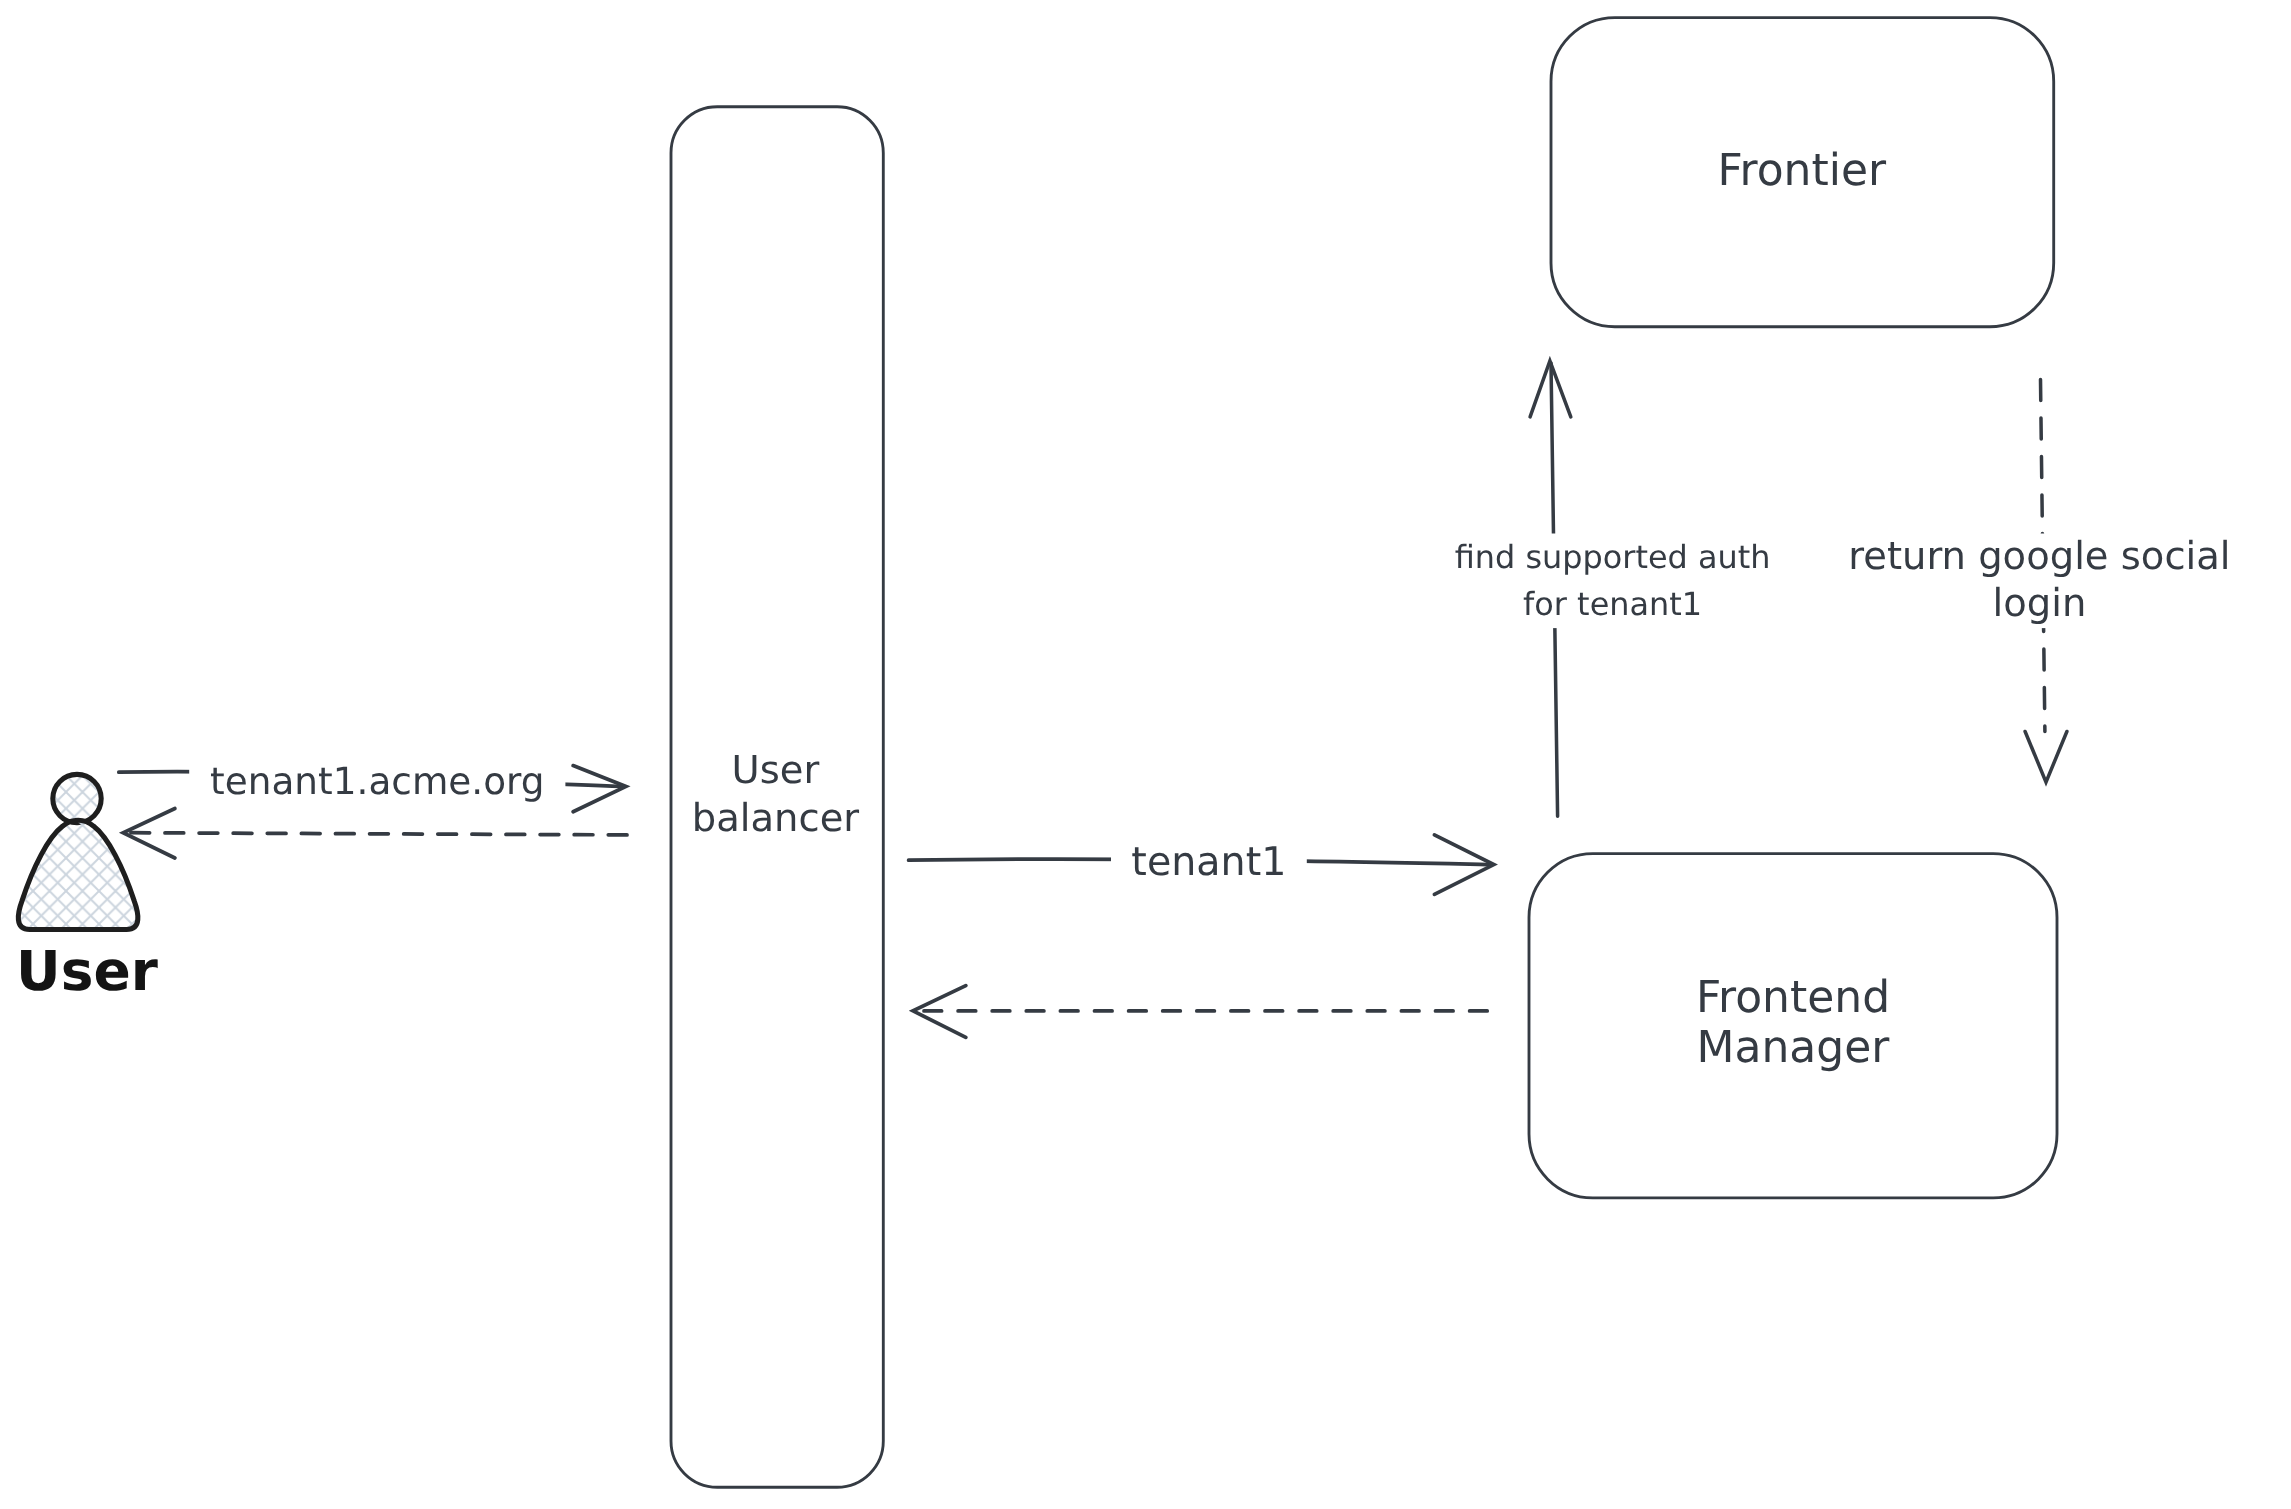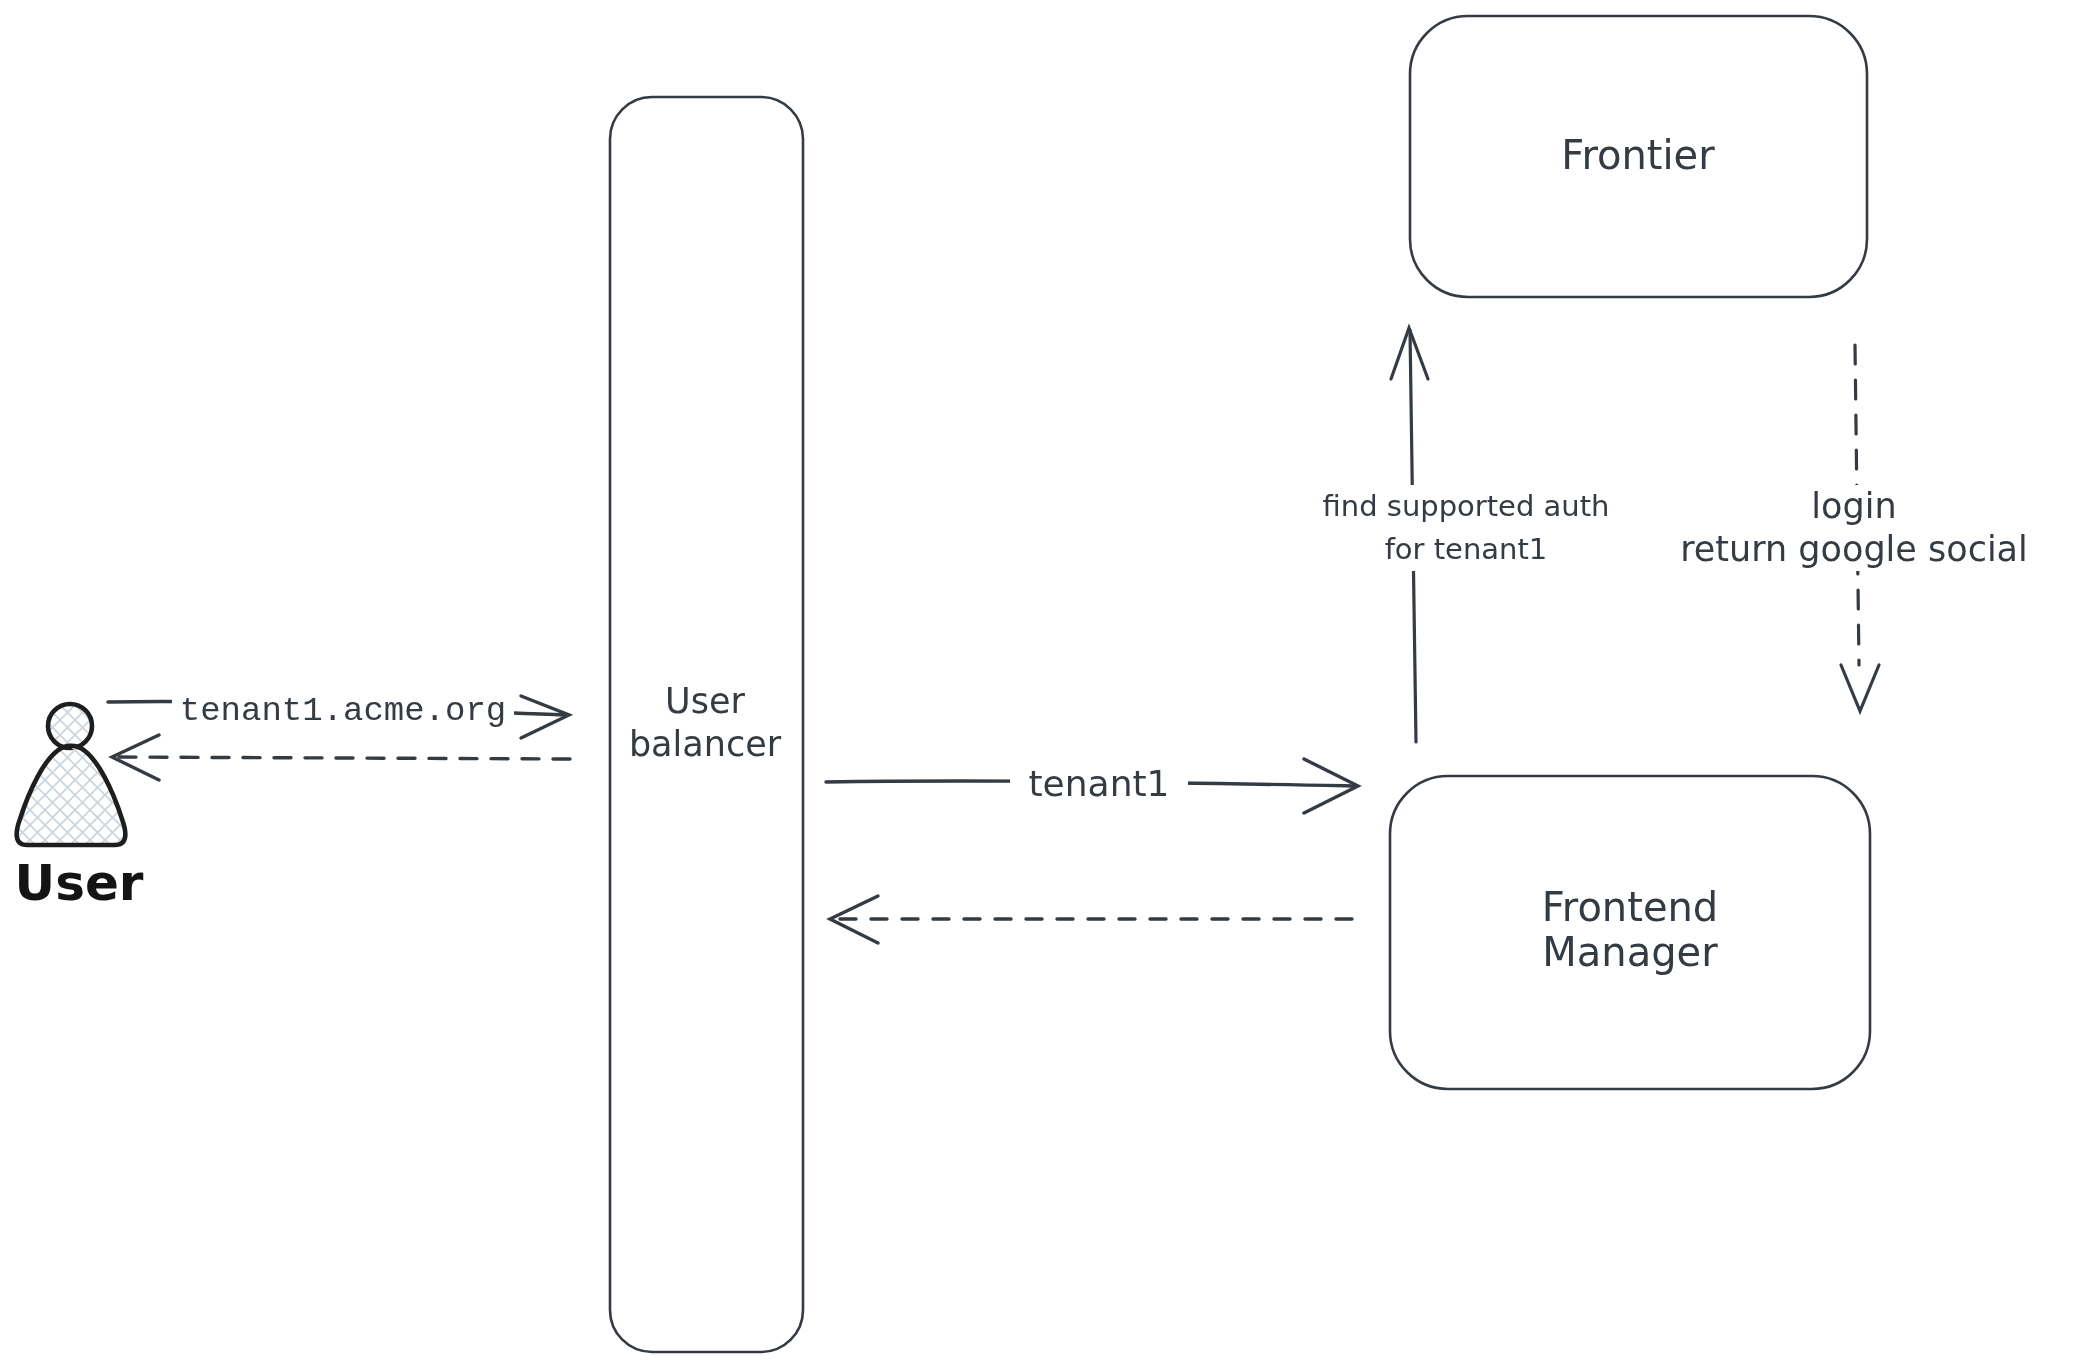--- a/index.html
+++ b/index.html
@@ -14,21 +14,21 @@
   .lbl{
     position:absolute;
     color:#353b43;
     text-align:center;
     line-height:1.2;
     white-space:nowrap;
   }
   .on-line{background:#ffffff;padding:0 4px;}
   .ln{display:block;}
   #label-user{left:14px;top:853px;width:130px;font-size:50px;font-weight:bold;color:#141414;}
-  #lbl-request{left:172px;top:690px;width:334px;font-size:34px;line-height:42px;font-family:Liberation Mono, monospace;}
+  #lbl-request{left:172px;top:690px;width:334px;font-size:34px;line-height:42px;}
   #lbl-lb{left:604px;top:680px;width:202px;font-size:35px;line-height:43px;}
   #lbl-tenant1{left:1010px;top:763px;width:170px;font-size:36px;line-height:42px;}
   #lbl-render{left:856px;top:898px;width:382px;font-size:34px;line-height:42px;}
   #lbl-find{left:1264px;top:485px;width:396px;font-size:29px;line-height:43px;}
   #lbl-return{left:1652px;top:485px;width:396px;font-size:35px;line-height:43px;}
   #lbl-frontier{left:1438px;top:131px;width:400px;font-size:40px;line-height:48px;}
   #lbl-fm{left:1430px;top:885px;width:400px;font-size:40px;line-height:45px;}
 </style>
 </head>
 <body>
@@ -101,17 +101,17 @@
 
   <div class="lbl on-line" id="lbl-tenant1">tenant1</div>
 
 
   <div class="lbl on-line" id="lbl-find">
     <span class="ln">find supported auth</span>
     <span class="ln">for tenant1</span>
   </div>
 
   <div class="lbl on-line" id="lbl-return">
+    <span class="ln">return google social</span>
     <span class="ln">login</span>
-    <span class="ln">return google social</span>
   </div>
 
 </div>
 
 </body></html>

